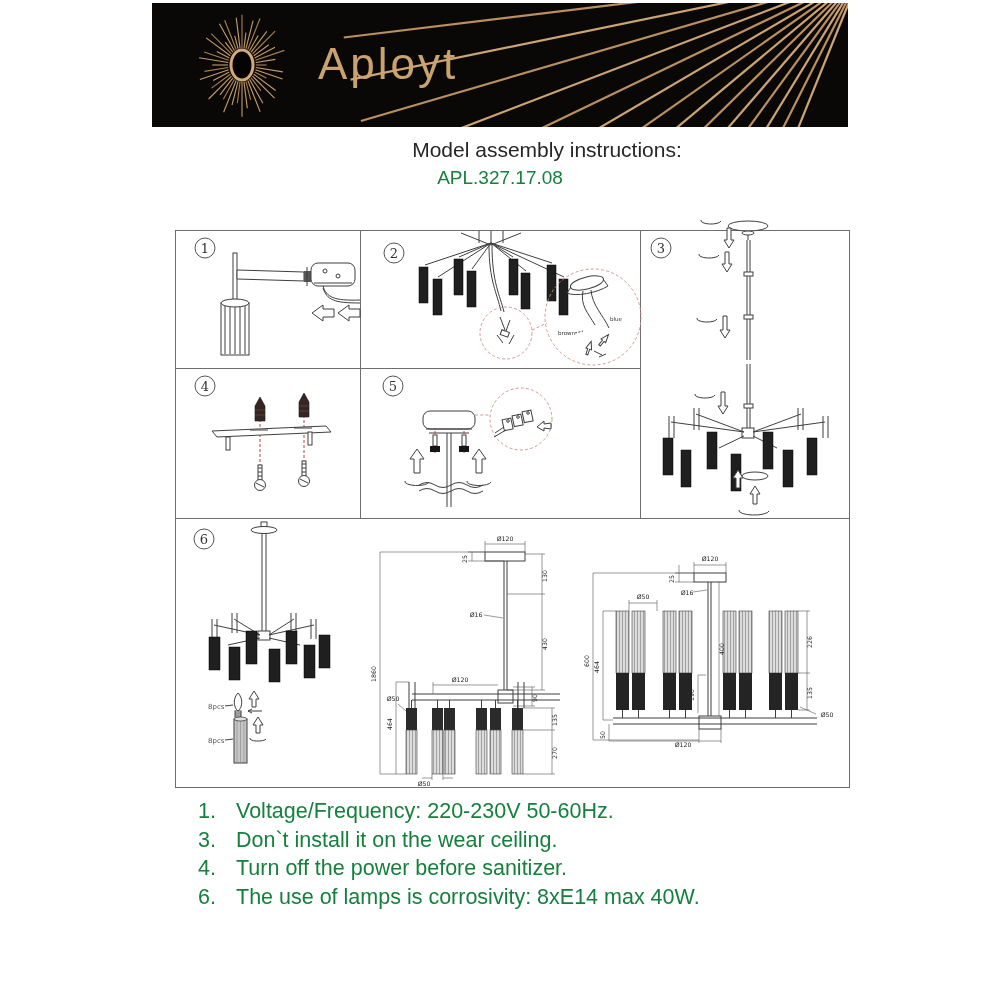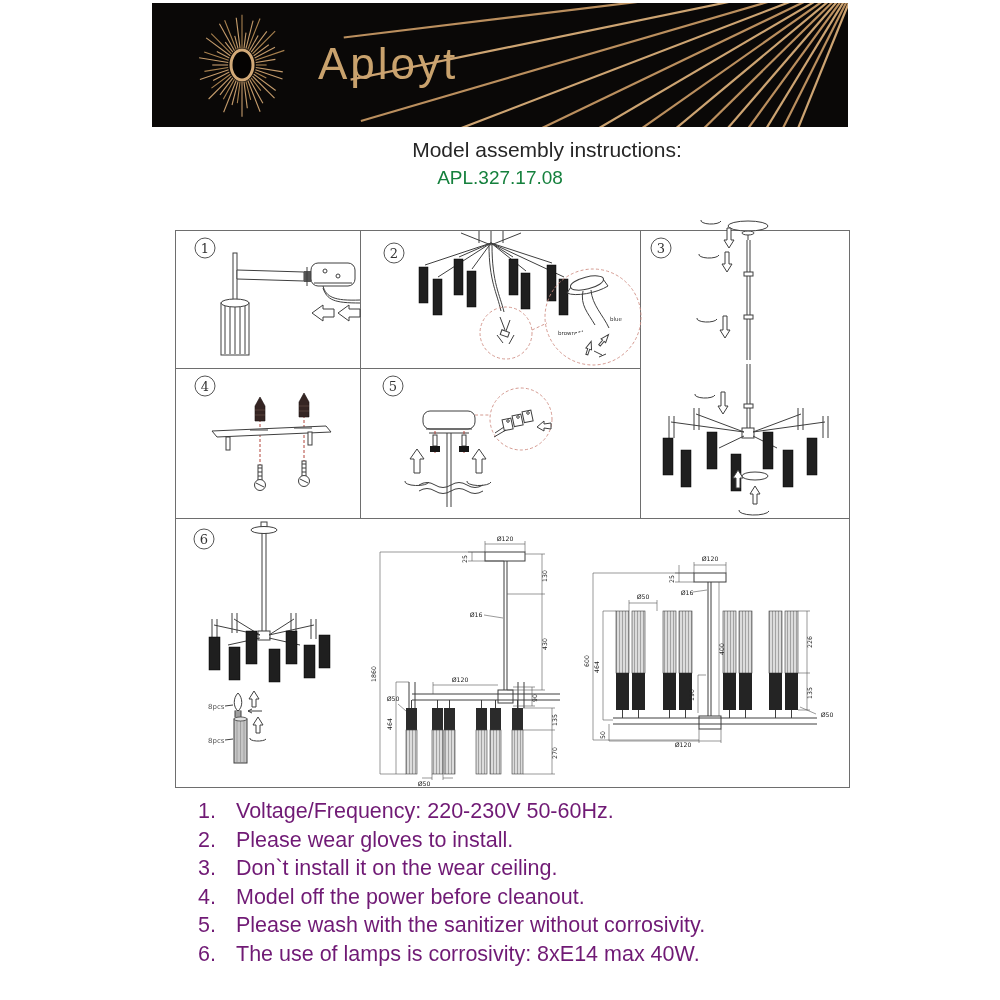--- a/index.html
+++ b/index.html
@@ -22,21 +22,21 @@
   .blk{fill:#1f1f1f;stroke:#000;stroke-width:0.5;}
   .stepc{fill:#ffffff;stroke:#555;stroke-width:1;}
   .stepn{font:13px "DejaVu Serif",serif;fill:#333;text-anchor:middle;}
   .tiny{font-size:5.5px;fill:#333;}
   .qty{font-size:7px;fill:#555;}
   .dl{stroke:#555;stroke-width:0.6;fill:none;}
   .dt{font-size:6.2px;fill:#222;text-anchor:middle;}
   .dash{stroke:#cf8e85;stroke-width:0.9;stroke-dasharray:3,2.2;fill:none;}
   .reddash{stroke:#b2453a;stroke-width:1;stroke-dasharray:3,2;fill:none;}
   
-  .instr{position:absolute;left:198px;top:797px;color:#701a75;font-size:21.5px;}
+  .instr{position:absolute;left:198px;top:797px;color:#15803d;font-size:21.5px;}
   .instr .row{height:28.6px;line-height:28.6px;white-space:nowrap;}
   .instr .num{display:inline-block;width:38px;}
 </style>
 </head>
 <body>
 
 <div class="page">
 
   <div class="header">
     <svg id="logo-burst" style="left:28px;top:2px;" width="124" height="124" viewBox="0 0 124 124">
@@ -450,20 +450,18 @@
     <text class="dt" x="242" y="182">Ø50</text>
     <path class="dl" d="M231,179 L215,172"></path>
     <path class="dl" d="M114,194 V208 M136,194 V208 M114,206 H136"></path>
     <text class="dt" x="98" y="212">Ø120</text>
     <path class="dl" d="M24,189 V206 M24,206 H114"></path>
     <text class="dt" x="20" y="200" transform="rotate(-90 20 200)">50</text>
   </svg>
 
   <div class="instr">
     <div class="row"><span class="num">1.</span><span>Voltage/Frequency: 220-230V 50-60Hz.</span></div>
-    <div class="row"><span class="num">2.</span><span>Please wear gloves to install.</span></div>
     <div class="row"><span class="num">3.</span><span>Don`t install it on the wear ceiling.</span></div>
-    <div class="row"><span class="num">4.</span><span>Model off the power before cleanout.</span></div>
-    <div class="row"><span class="num">5.</span><span>Please wash with the sanitizer without corrosivity.</span></div>
+    <div class="row"><span class="num">4.</span><span>Turn off the power before sanitizer.</span></div>
     <div class="row"><span class="num">6.</span><span>The use of lamps is corrosivity: 8xE14 max 40W.</span></div>
   </div>
 
 </div>
 
 </body></html>

